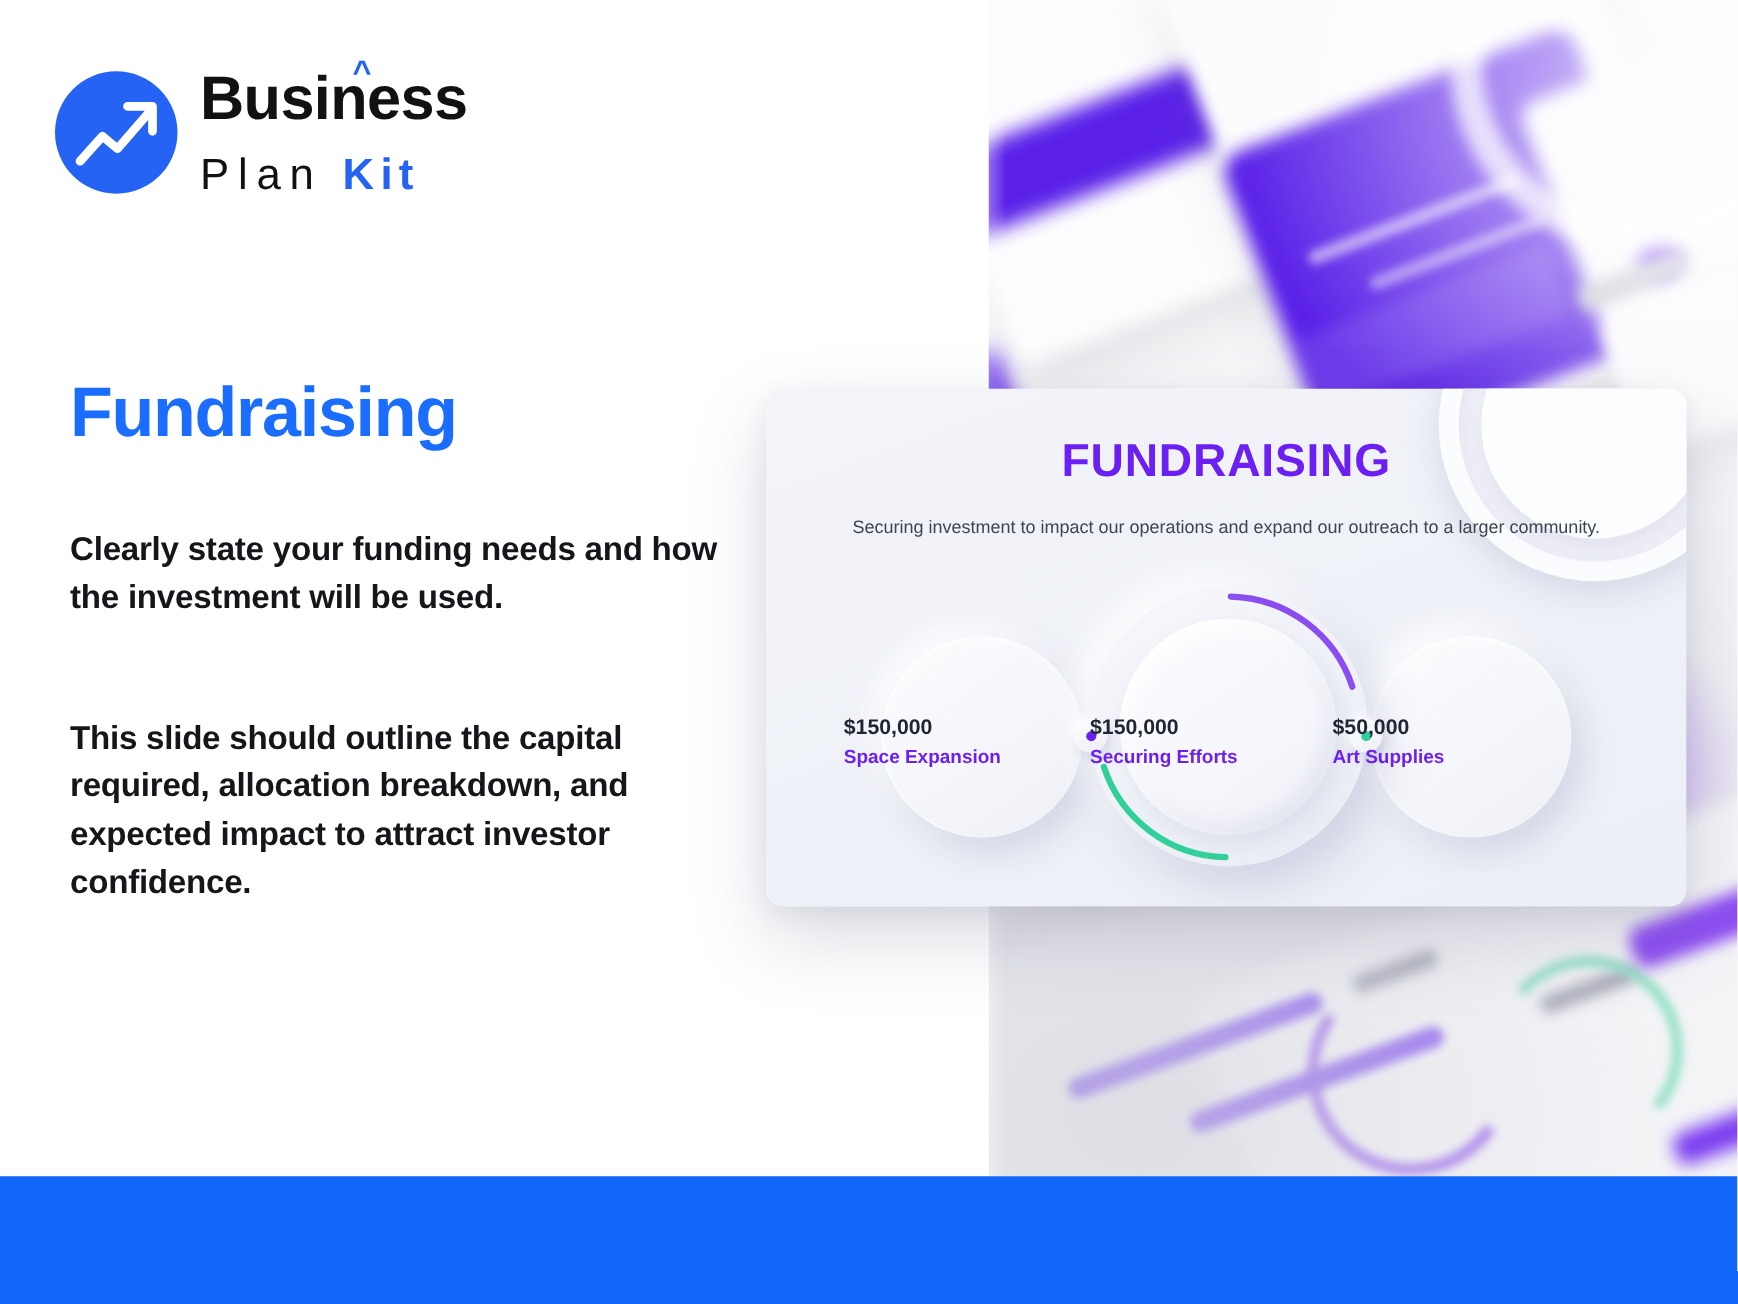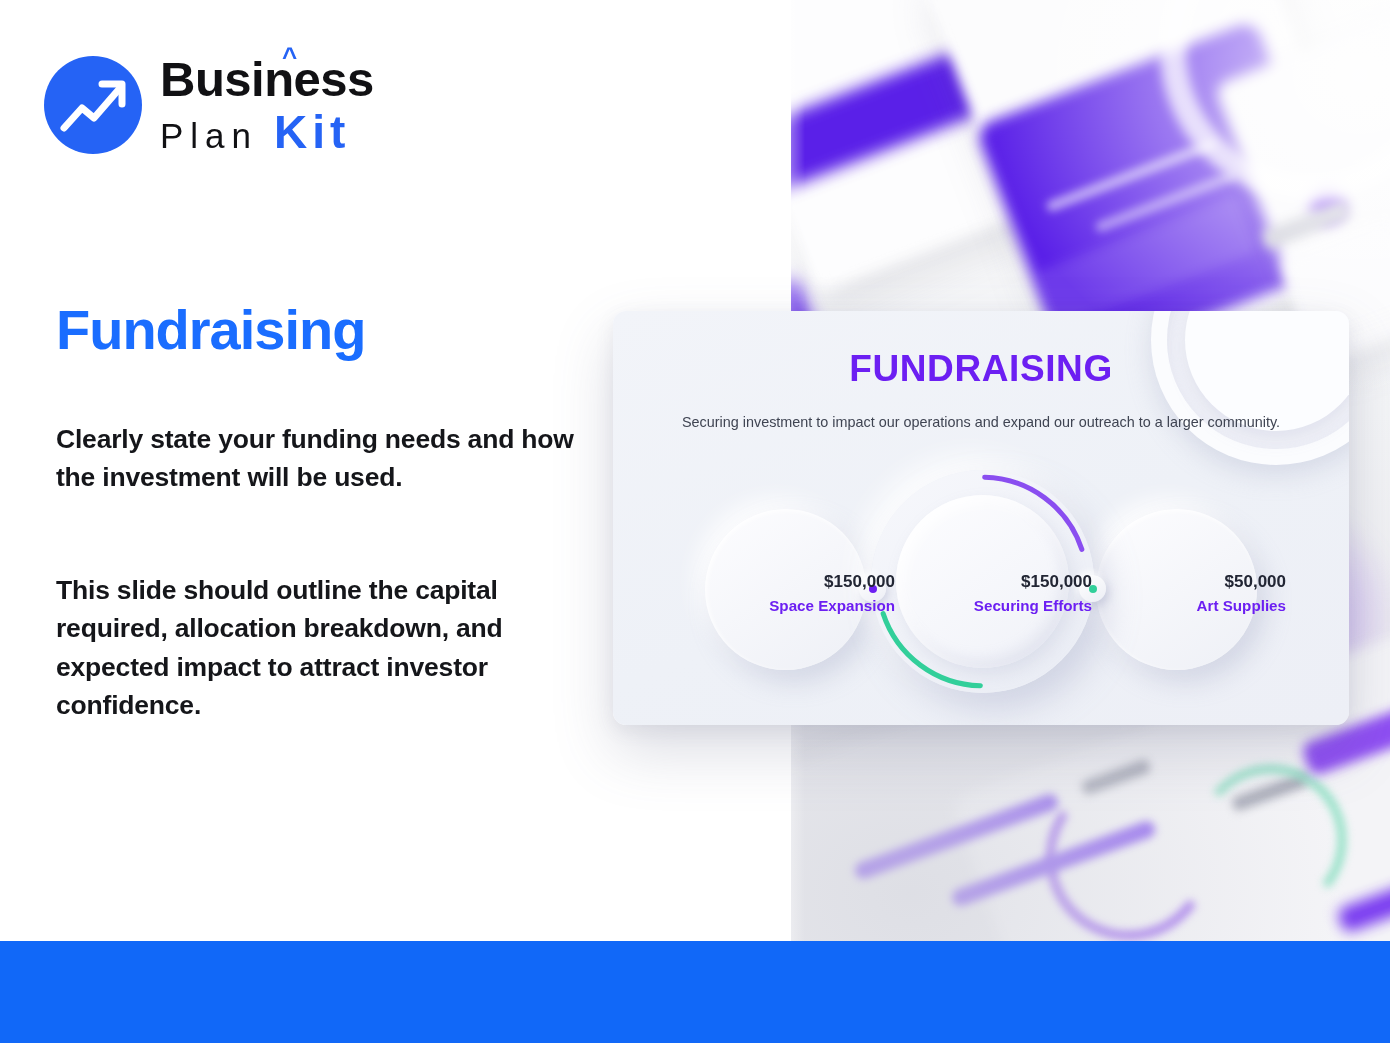--- a/index.html
+++ b/index.html
@@ -95,23 +95,23 @@
 
   .logo-row{ position:absolute; left:44px; top:55px; display:flex; align-items:center; gap:18px; }
   .logo-mark{ width:98px; height:98px; border-radius:50%; background:#2563f5;
               position:relative; flex:0 0 auto; }
   .logo-mark svg{ position:absolute; left:0; top:0; }
   .logo-type{ display:flex; flex-direction:column; line-height:1; }
   .logo-business{ font-size:49px; font-weight:700; color:#111114; letter-spacing:-.5px;
                   position:relative; }
   .logo-hat{ position:absolute; left:122px; top:-11px; font-size:26px; color:#2563f5;
              font-weight:700; line-height:1; }
-  .logo-line2{ display:flex; gap:16px; align-items:baseline; margin-top:5px; }
+  .logo-line2{ display:flex; gap:16px; align-items:baseline; margin-top:18px; }
   .logo-plan{ font-size:35px; font-weight:500; color:#111114; letter-spacing:7px; }
-  .logo-kit{ font-size:46px; font-weight:700; color:#2563f5; letter-spacing:5px; }
+  .logo-kit{ font-size:35px; font-weight:700; color:#2563f5; letter-spacing:5px; }
 
   .page-title{ position:absolute; left:56px; top:297px; font-size:56px; font-weight:700;
                color:#1a6dff; letter-spacing:-1px; }
   .para{ position:absolute; left:56px; font-size:26.5px; font-weight:700; color:#15161a;
          line-height:1.45; width:530px; letter-spacing:-.2px; }
   .para-1{ top:420px; }
   .para-2{ top:571px; }
 
   
   .slide-card{
@@ -158,21 +158,21 @@
   .arc-svg{ position:absolute; left:-5px; top:-5px; width:233px; height:233px; }
 
   .dot{ position:absolute; width:27px; height:27px; border-radius:50%;
         background:linear-gradient(145deg,#ffffff,#eceef5);
         box-shadow:3px 4px 9px rgba(150,156,190,.35), -3px -3px 7px #ffffff;
         display:flex; align-items:center; justify-content:center; }
   .dot i{ width:8px; height:8px; border-radius:50%; display:block; }
   .dot-left{ left:246px; top:81px; }
   .dot-right{ left:466px; top:81px; }
 
-  .circle-label{ position:absolute; text-align:right; line-height:1.32; }
+  .circle-label{ position:absolute; text-align:left; line-height:1.32; }
   .lbl-amount{ font-size:17px; font-weight:700; color:#222634; }
   .lbl-name{ font-size:15.2px; font-weight:700; color:#6c1ff2; margin-top:3px; }
   .lbl-left{ left:62px; top:77px; width:220px; }
   .lbl-center{ left:259px; top:77px; width:220px; }
   .lbl-right{ left:453px; top:77px; width:220px; }
 
   
   .footer-bar{ position:absolute; left:0; top:941px; width:1390px; height:102px;
                background:#1168f8; }
 </style>

